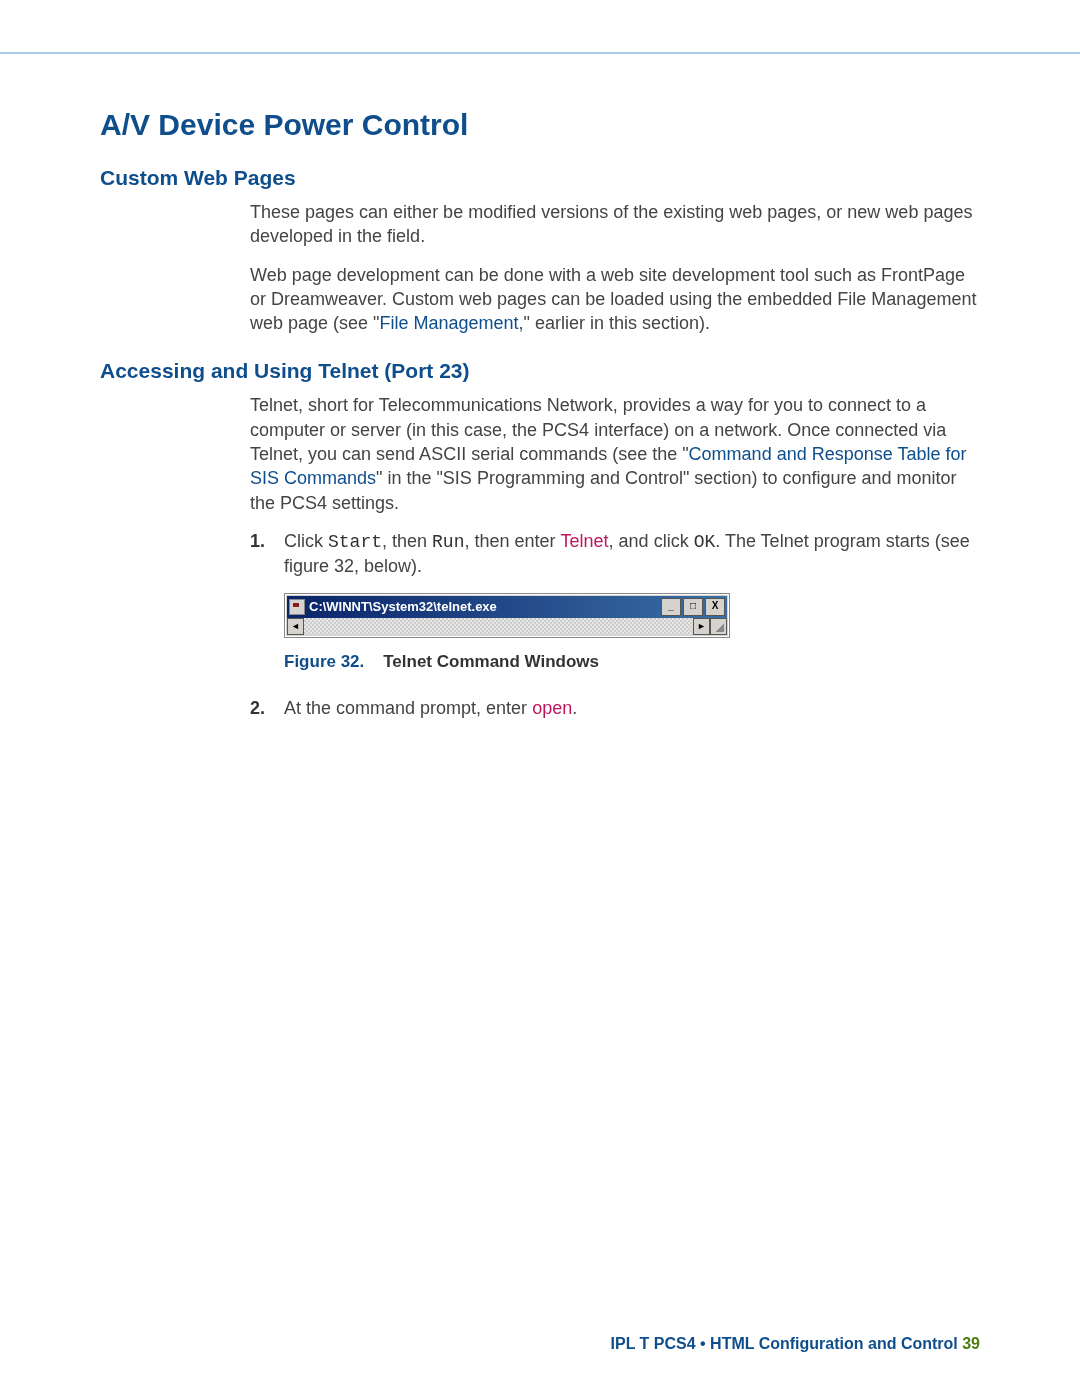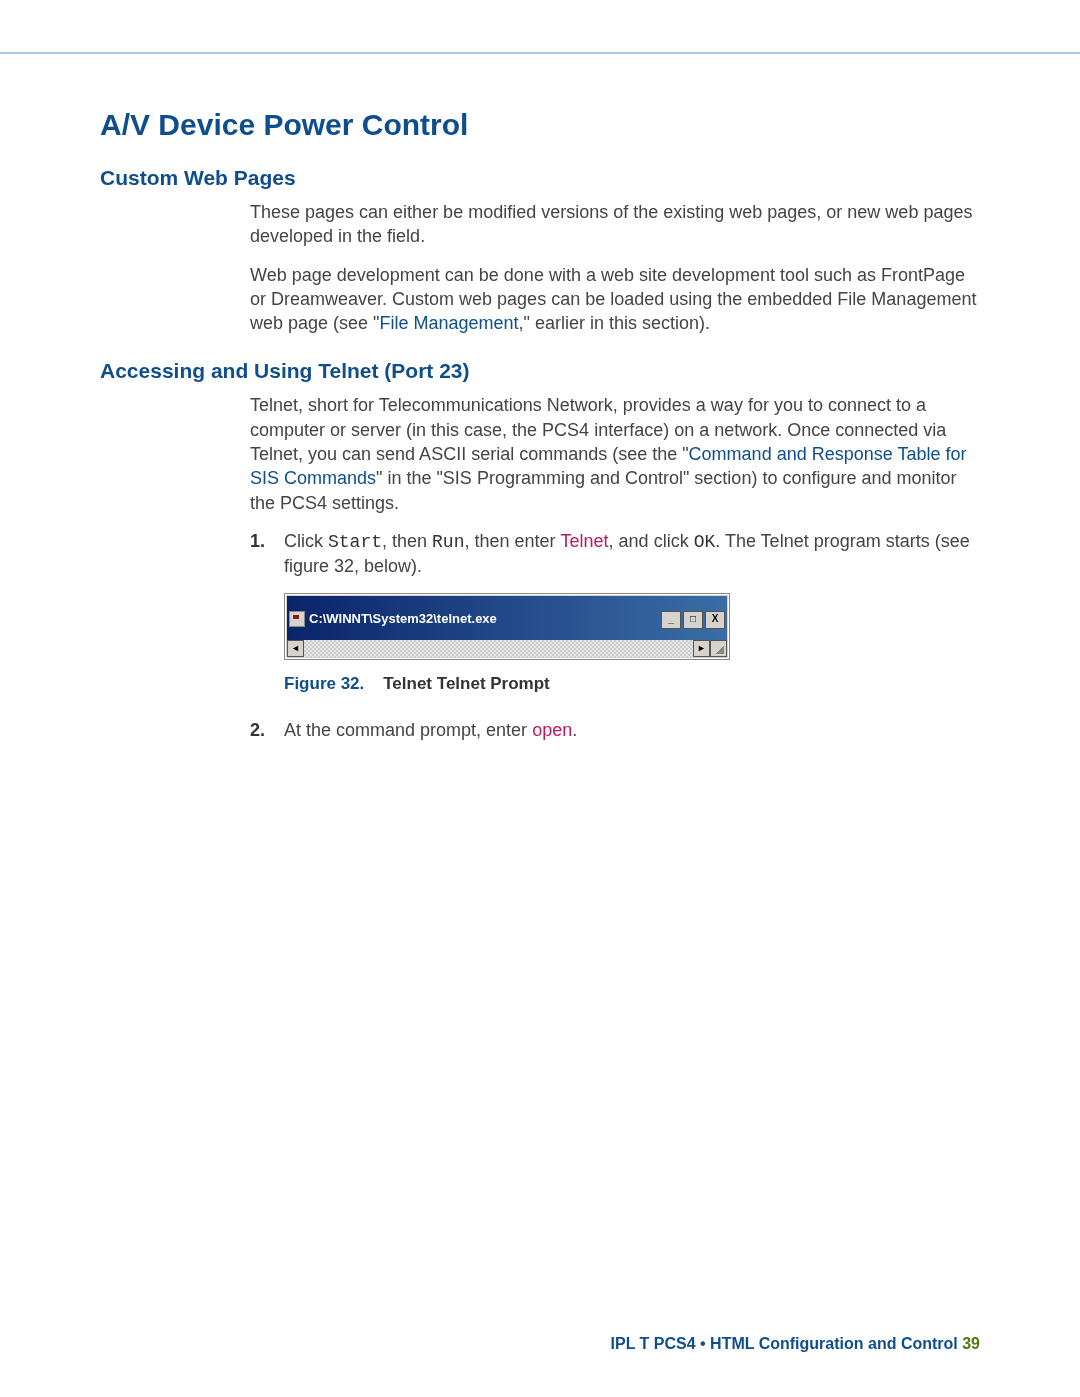--- a/index.html
+++ b/index.html
@@ -86,23 +86,24 @@
   .telnet-shot {
     margin: 8px 0 14px 184px;
     width: 440px;
     border: 1px solid #888;
     background: #d6d3ce;
     box-shadow: 0 0 0 1px #fff inset;
     padding: 2px;
   }
   .tbar {
     display: flex;
-    height: 14px;
+    align-items: center;
+    height: 22px;
     background: linear-gradient(to right, #0a246a, #3a6ea5);
-    padding: 15px 2px;
+    padding: 0 2px;
   }
   .tbar .ticon {
     width: 14px; height: 14px;
     background: #d6d3ce;
     border: 1px solid #888;
     margin-right: 4px;
     position: relative;
   }
   .tbar .ticon::after{
     content:"";
@@ -259,21 +260,21 @@
       <div class="harrow">◄</div>
       <div class="htrack"></div>
       <div class="harrow">►</div>
       <div class="grip"></div>
     </div>
   </div>
 
   <div class="figcap">
     <span class="figlabel">Figure 32.</span>
     <span>&nbsp;&nbsp;</span>
-    <span class="figtitle">Telnet Telnet Prompt</span>
+    <span class="figtitle">Telnet Command Windows</span>
   </div>
 
   <ol class="steps">
     <li>
       <span class="num">2.</span>
       <span>At the command prompt, enter </span><span class="mono-plain">open</span><span>.</span>
     </li>
   </ol>
 
 </div>

